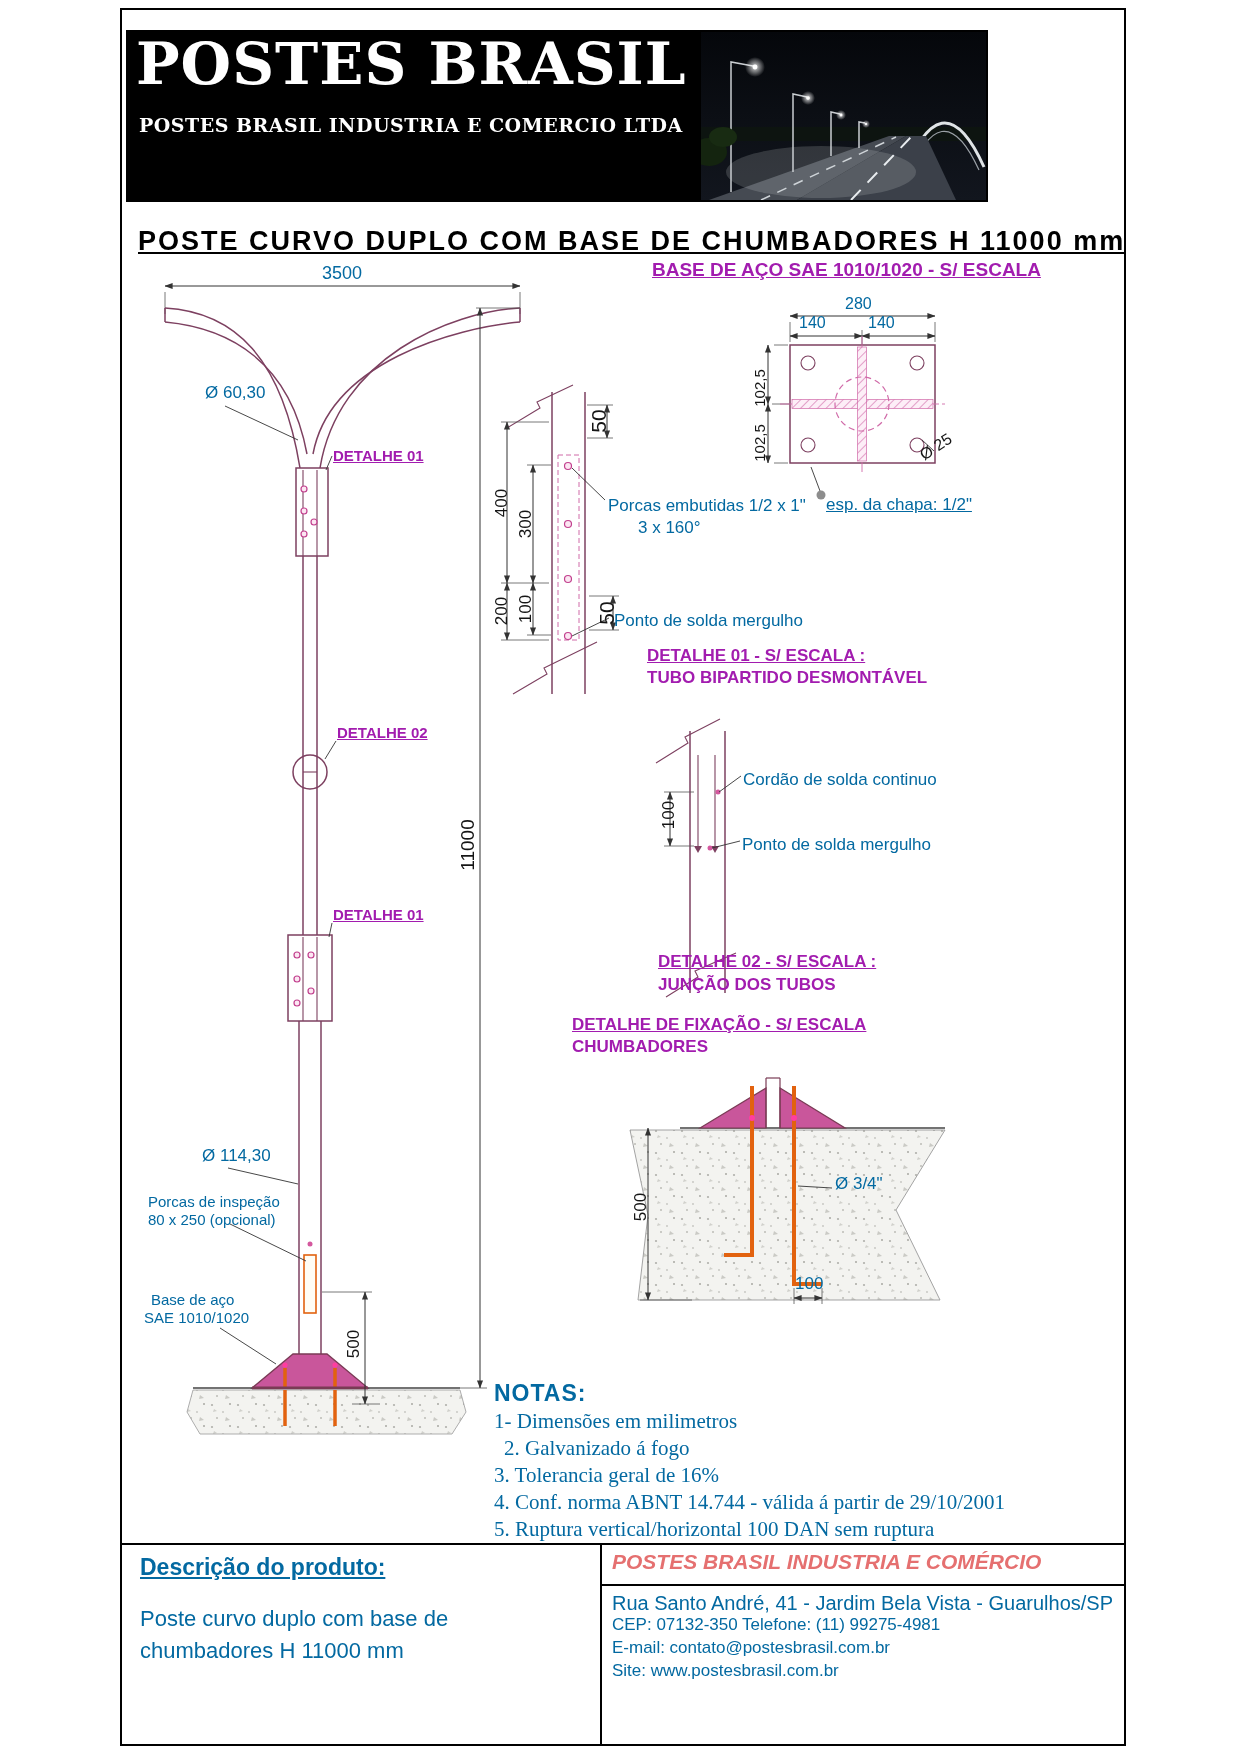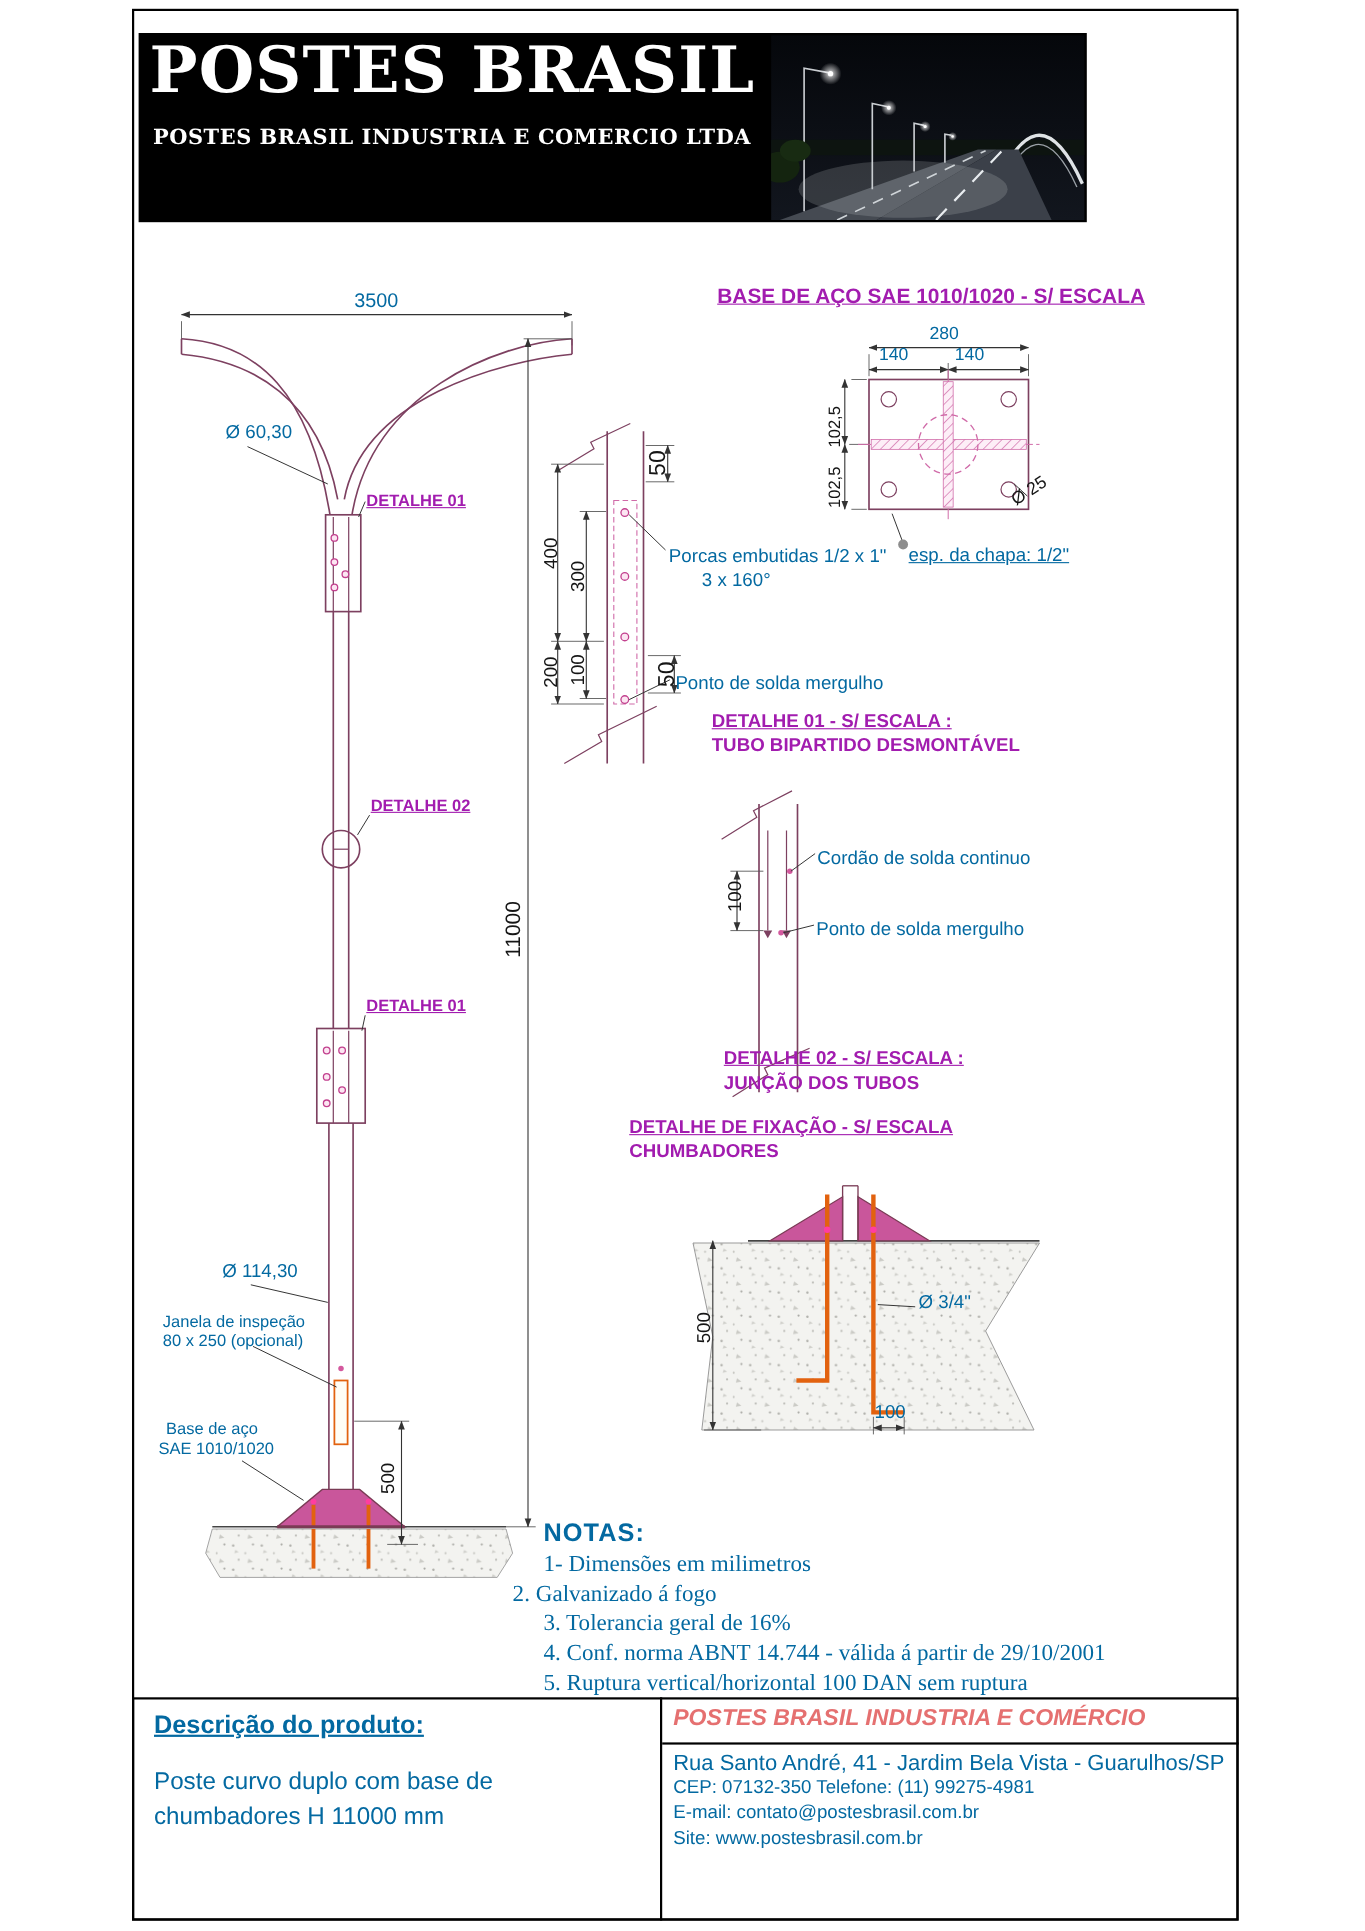--- a/index.html
+++ b/index.html
@@ -102,20 +102,21 @@
       <circle cx="107" cy="66" r="1.8" fill="#fff"></circle>
       <circle cx="140" cy="83" r="5" fill="url(#glow)"></circle>
       <circle cx="140" cy="83" r="1.4" fill="#fff"></circle>
       <circle cx="165" cy="92" r="4" fill="url(#glow)"></circle>
       <circle cx="165" cy="92" r="1.1" fill="#fff"></circle>
       <ellipse cx="8" cy="120" rx="18" ry="14" fill="#14240f"></ellipse>
       <ellipse cx="22" cy="105" rx="14" ry="10" fill="#182b12"></ellipse>
     </svg>
   </div>
 
+  <div class="doc-title">POSTE CURVO DUPLO COM BASE DE CHUMBADORES H 11000 mm</div>
 
   <svg class="draw" style="left:130px;top:256px;width:400px;height:1190px" viewBox="0 0 400 1190">
 
     <line class="dim" x1="35" y1="30" x2="390" y2="30" marker-start="url(#arr)" marker-end="url(#arr)"></line>
     <line class="ext" x1="35" y1="36" x2="35" y2="58"></line>
     <line class="ext" x1="390" y1="36" x2="390" y2="58"></line>
 
     <path class="tube" d="M35,52 L35,66"></path>
     <path class="tube" d="M390,52 L390,66"></path>
     <path class="tube" d="M35,52 C105,56 152,102 170,212"></path>
@@ -273,21 +274,21 @@
     <line class="dim" x1="194" y1="238" x2="222" y2="238" marker-start="url(#arr)" marker-end="url(#arr)"></line>
   </svg>
 
   <div class="lbl" style="left:322px;top:263px;font-size:18px">3500</div>
   <div class="lbl" style="left:205px;top:383px;font-size:17px">Ø 60,30</div>
   <div class="lbl red bold ul" style="left:333px;top:447px;font-size:15px">DETALHE 01</div>
   <div class="lbl red bold ul" style="left:337px;top:724px;font-size:15px">DETALHE 02</div>
   <div class="lbl red bold ul" style="left:333px;top:906px;font-size:15px">DETALHE 01</div>
   <div class="vlbl" style="left:467px;top:845px;font-size:19px">11000</div>
   <div class="lbl" style="left:202px;top:1146px;font-size:17px">Ø 114,30</div>
-  <div class="lbl" style="left:148px;top:1193px;font-size:15px">Janela de inspeção</div>
+  <div class="lbl" style="left:148px;top:1193px;font-size:15px">Porcas de inspeção</div>
   <div class="lbl" style="left:148px;top:1211px;font-size:15px">80 x 250 (opcional)</div>
   <div class="lbl" style="left:151px;top:1291px;font-size:15px">Base de aço</div>
   <div class="lbl" style="left:144px;top:1309px;font-size:15px">SAE 1010/1020</div>
   <div class="vlbl" style="left:353px;top:1344px;font-size:17px">500</div>
 
   <div class="lbl red bold ul" style="left:652px;top:259px;font-size:19px">BASE DE AÇO SAE 1010/1020 - S/ ESCALA</div>
   <div class="lbl" style="left:845px;top:295px;font-size:16px">280</div>
   <div class="lbl" style="left:799px;top:314px;font-size:16px">140</div>
   <div class="lbl" style="left:868px;top:314px;font-size:16px">140</div>
   <div class="vlbl" style="left:759px;top:388px;font-size:15px">102,5</div>
@@ -314,21 +315,21 @@
   <div class="lbl red" style="left:658px;top:975px;font-size:17px;font-weight:600">JUNÇÃO DOS TUBOS</div>
 
   <div class="lbl red bold ul" style="left:572px;top:1015px;font-size:17px">DETALHE DE FIXAÇÃO - S/ ESCALA</div>
   <div class="lbl red" style="left:572px;top:1037px;font-size:17px;font-weight:600">CHUMBADORES</div>
   <div class="vlbl" style="left:640px;top:1207px;font-size:17px">500</div>
   <div class="lbl" style="left:835px;top:1174px;font-size:17px">Ø 3/4"</div>
   <div class="lbl" style="left:795px;top:1274px;font-size:17px">100</div>
 
   <div class="lbl bold" style="left:494px;top:1380px;font-size:23px;letter-spacing:1px">NOTAS:</div>
   <div class="lbl serif" style="left:494px;top:1409px;font-size:21px">1- Dimensões em milimetros</div>
-  <div class="lbl serif" style="left:466px;top:1436px;font-size:21px">2. Galvanizado á fogo</div>
+  <div class="lbl serif" style="left:504px;top:1436px;font-size:21px">2. Galvanizado á fogo</div>
   <div class="lbl serif" style="left:494px;top:1463px;font-size:21px">3. Tolerancia geral de 16%</div>
   <div class="lbl serif" style="left:494px;top:1490px;font-size:21px">4. Conf. norma ABNT 14.744 - válida á partir de 29/10/2001</div>
   <div class="lbl serif" style="left:494px;top:1517px;font-size:21px">5. Ruptura vertical/horizontal 100 DAN sem ruptura</div>
 
   <div class="footer-box"></div>
   <div class="footer-divider"></div>
   <div class="footer-rule"></div>
   <div class="lbl bold ul" style="left:140px;top:1554px;font-size:23px">Descrição do produto:</div>
   <div class="lbl" style="left:140px;top:1606px;font-size:22px">Poste curvo duplo com base de</div>
   <div class="lbl" style="left:140px;top:1638px;font-size:22px">chumbadores H 11000 mm</div>

